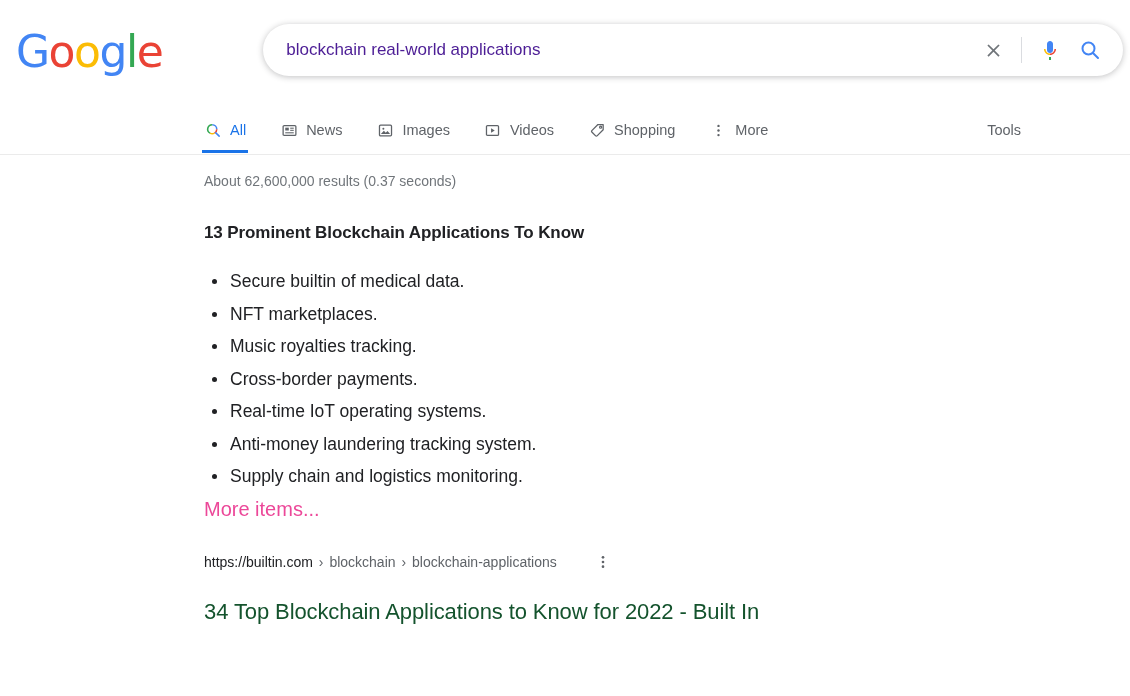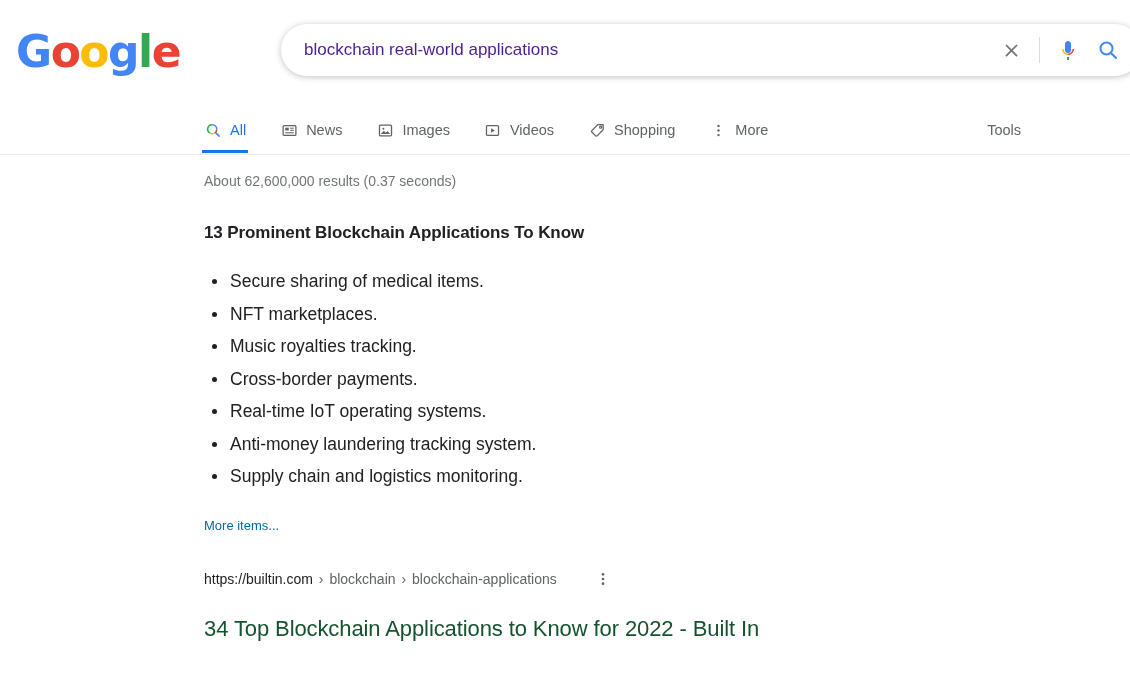--- a/index.html
+++ b/index.html
@@ -25,21 +25,21 @@
     padding-top: 22px;
   }
 
   
   .logo {
     margin-left: 16px;
     font-size: 44px;
     line-height: 48px;
     font-family: "DejaVu Sans", sans-serif;
     letter-spacing: -1.5px;
-    font-weight: 700;
+    font-weight: 400;
     user-select: none;
     padding-top: 6px;
   }
   .logo span { display: inline; }
   .l-b { color: #4285F4; }
   .l-r { color: #EA4335; }
   .l-y { color: #FBBC05; }
   .l-g { color: #34A853; }
 
   
@@ -185,24 +185,24 @@
     content: "";
     position: absolute;
     left: 8px;
     top: 14px;
     width: 5px; height: 5px;
     border-radius: 50%;
     background: #202124;
   }
   .more-items {
     display: inline-block;
-    margin-top: 22px;
-    font-size: 13px;
+    margin-top: 5px;
+    font-size: 20px;
     line-height: 22px;
-    color: #0369a1;
+    color: #ec4899;
     cursor: pointer;
     text-decoration: none;
   }
 
   
   .source-block {
     margin-top: 32px;
     display: flex;
     align-items: center;
     height: 20px;
@@ -358,21 +358,21 @@
 
 <div class="main">
 
   <div class="result-stats">About 62,600,000 results (0.37 seconds)</div>
 
   <div class="snippet">
 
     <div class="snippet-title">13 Prominent Blockchain Applications To Know</div>
 
     <ul class="snippet-list">
-      <li>Secure sharing of medical items.</li>
+      <li>Secure builtin of medical data.</li>
       <li>NFT marketplaces.</li>
       <li>Music royalties tracking.</li>
       <li>Cross-border payments.</li>
       <li>Real-time IoT operating systems.</li>
       <li>Anti-money laundering tracking system.</li>
       <li>Supply chain and logistics monitoring.</li>
     </ul>
 
     <a class="more-items" href="#">More items...</a>
 

